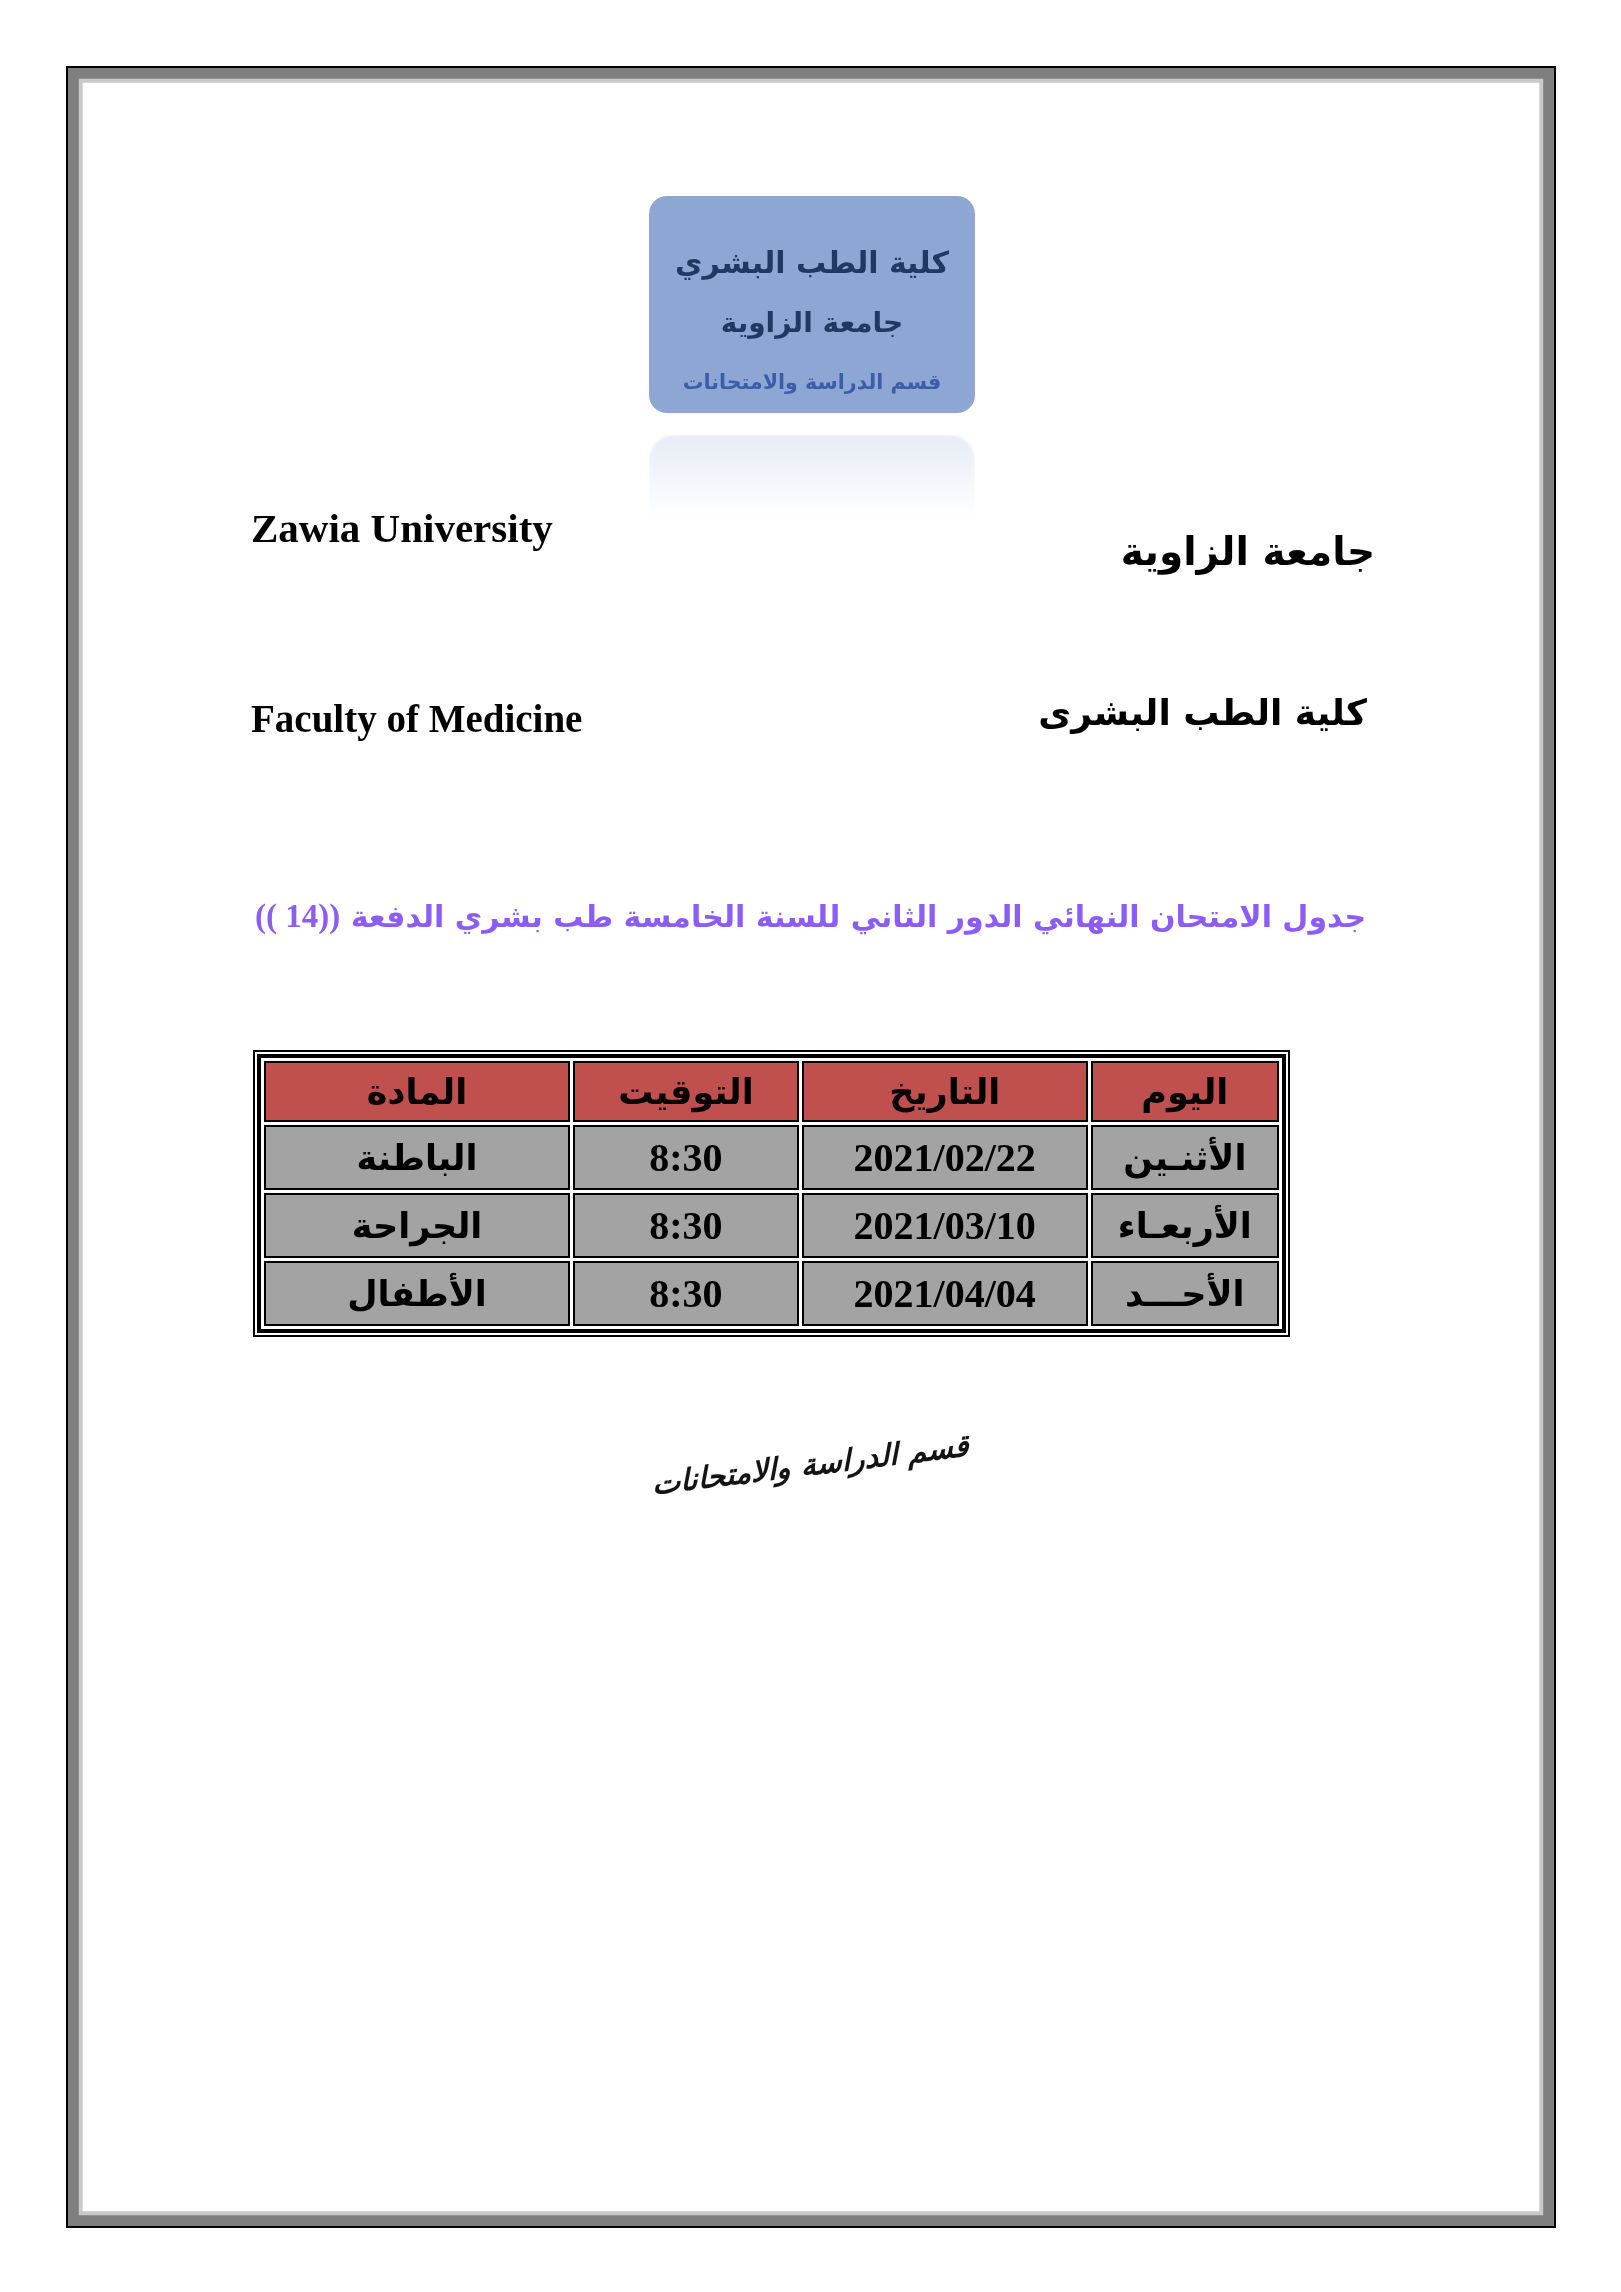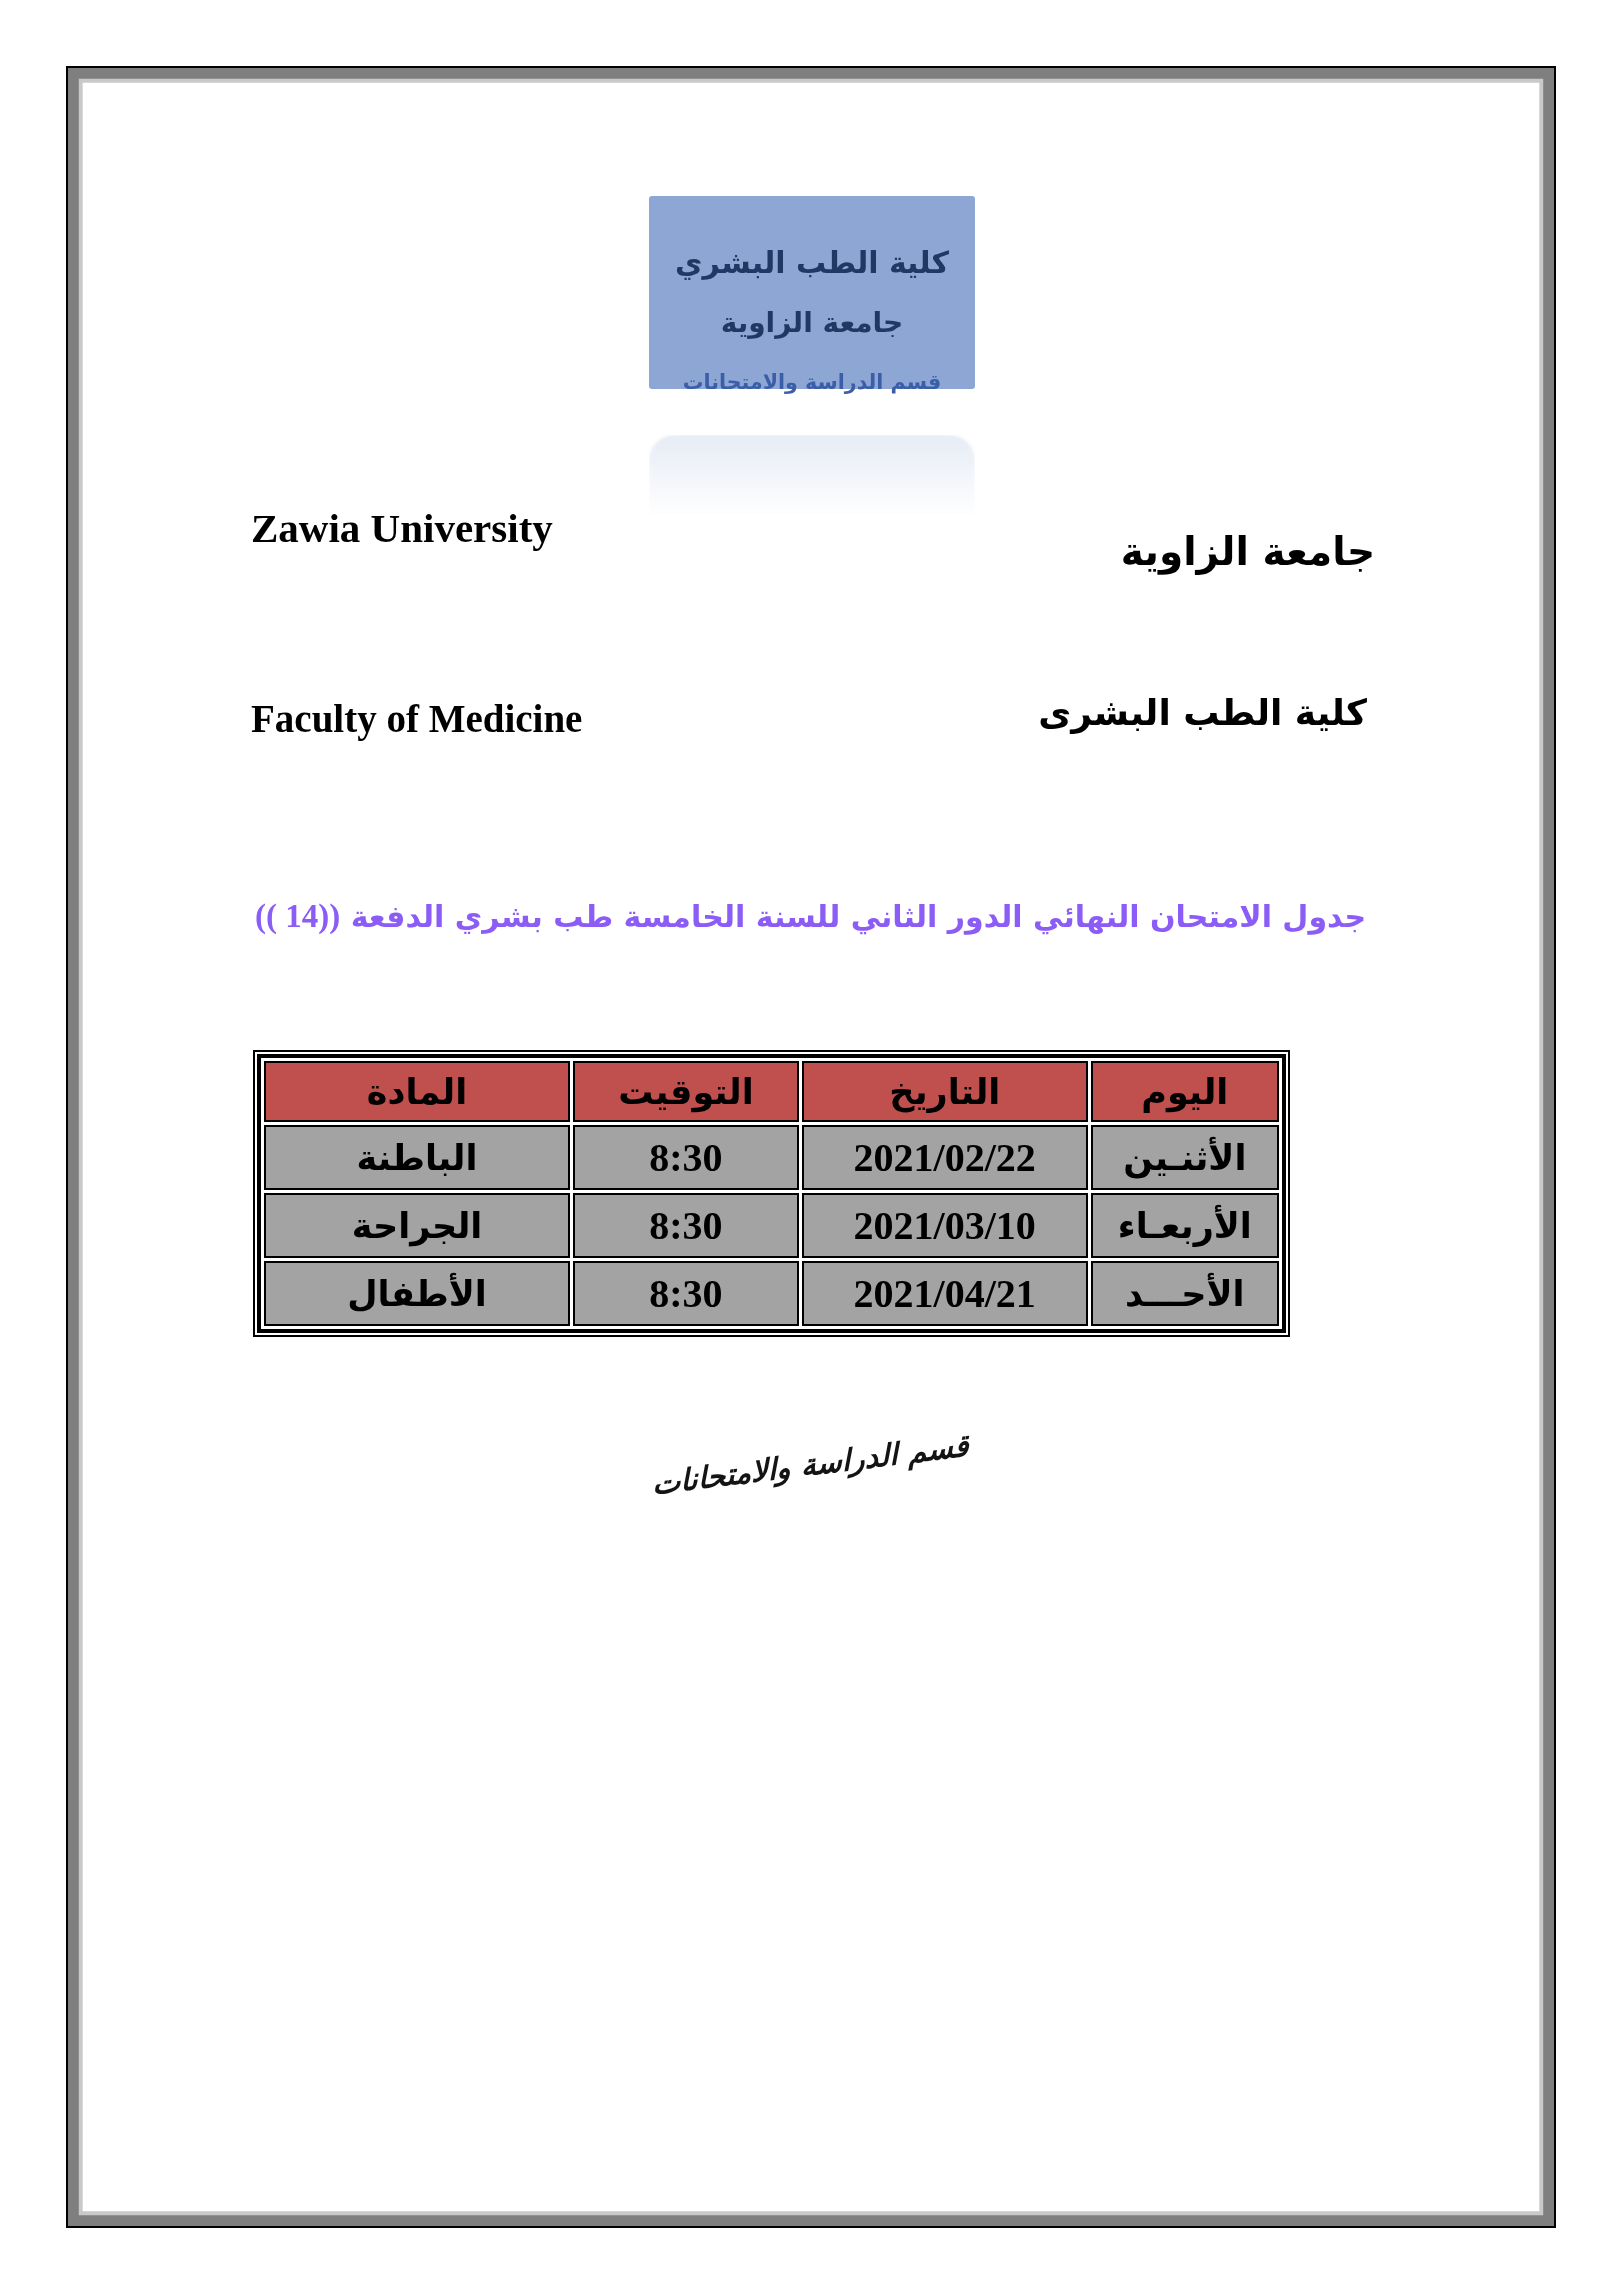--- a/index.html
+++ b/index.html
@@ -17,23 +17,23 @@
     width:1490px; height:2162px;
     box-sizing:border-box;
     border:2.9px solid #000000;
     box-shadow: inset 0 0 0 10.8px #7f7f7f, inset 0 0 0 14.7px #c9c9c9;
     pointer-events:none;
   }
 
   
   .logo {
     position:absolute; left:649px; top:196px;
-    width:326px; height:193px;
+    width:326px; height:217px;
     background:#8EA6D3;
-    border-radius:3px;
+    border-radius:18px;
     text-align:center;
     box-sizing:border-box;
   }
   .logo-line1 { padding-top:49px; font-size:30px; font-weight:bold; color:#1F3864; letter-spacing:1px;}
   .logo-line2 { padding-top:25.5px; font-size:28px; font-weight:bold; color:#1F3864; }
   .logo-line3 { padding-top:31px; font-size:20.6px; font-weight:bold; color:#3B5EA9; }
 
   .logo-reflection {
     position:absolute; left:649px; top:435px;
     width:326px; height:93px;
@@ -178,21 +178,21 @@
       <td class="cell-ar">الباطنة</td>
     </tr>
     <tr>
       <td class="cell-ar">الأربعـاء</td>
       <td class="cell-num" dir="ltr">2021/03/10</td>
       <td class="cell-num" dir="ltr">8:30</td>
       <td class="cell-ar">الجراحة</td>
     </tr>
     <tr>
       <td class="cell-ar">الأحـــد</td>
-      <td class="cell-num" dir="ltr">2021/04/21</td>
+      <td class="cell-num" dir="ltr">2021/04/04</td>
       <td class="cell-num" dir="ltr">8:30</td>
       <td class="cell-ar">الأطفال</td>
     </tr>
   </tbody>
 </table>
 
 <div class="signature">
   <span>قسم الدراسة والامتحانات</span>
 </div>
 

